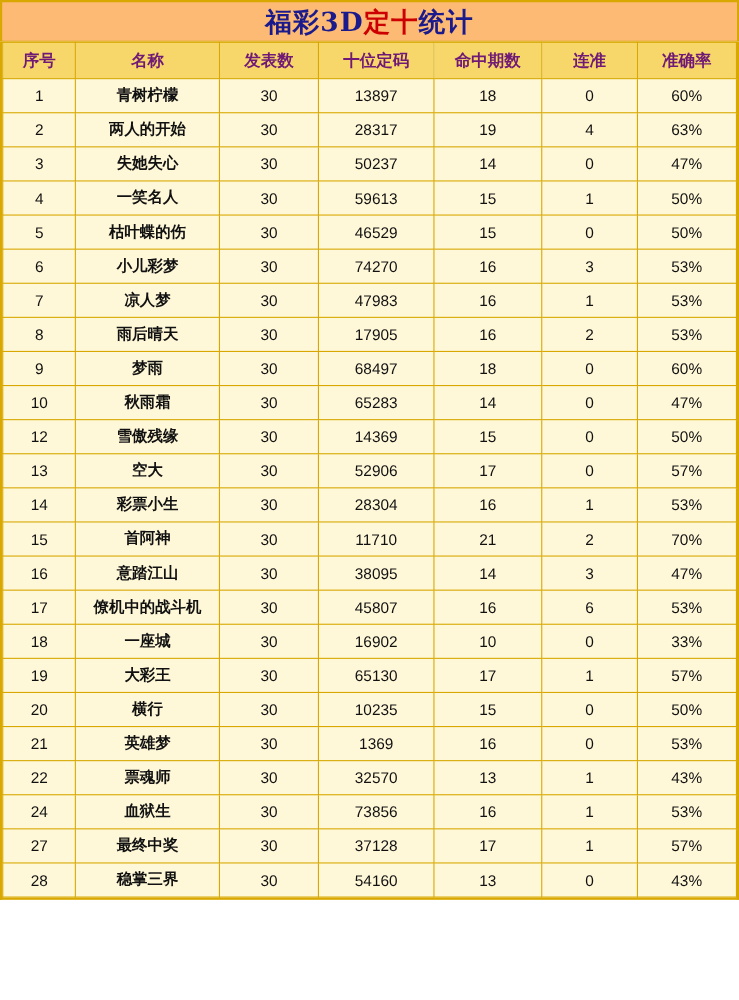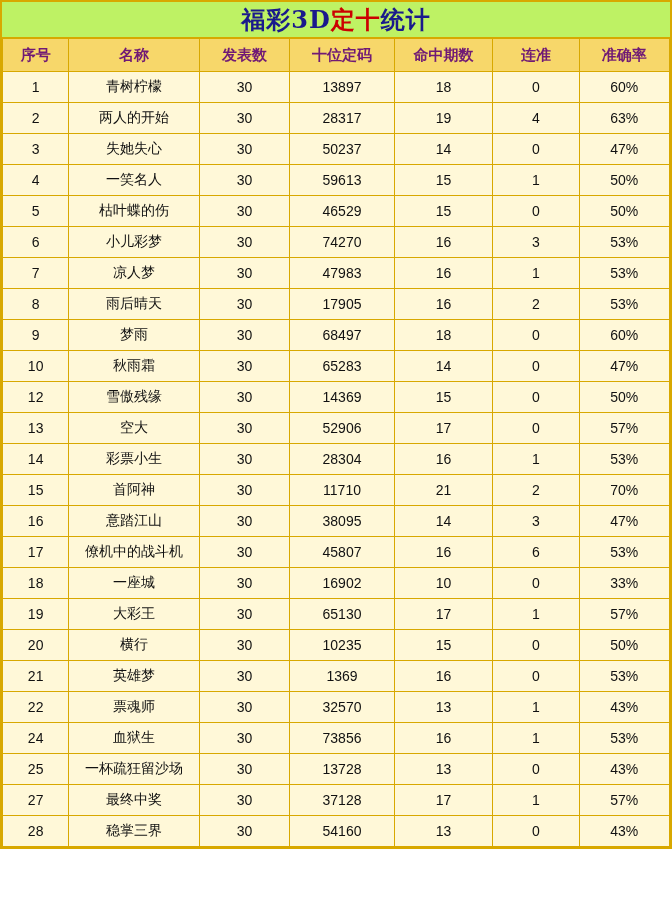--- a/index.html
+++ b/index.html
@@ -15,21 +15,21 @@
   }
   .page {
     width: 672px;
     box-sizing: border-box;
     background: #fff9dd;
     border: 2px solid #d8a800;
     border-top: none;
   }
   .title-bar {
     height: 38px;
-    background: #bef264;
+    background: #fdba74;
     border: 2px solid #d8a800;
     border-bottom: 1px solid #d8a800;
     box-sizing: border-box;
     display: flex;
     align-items: center;
     justify-content: center;
   }
   .title-text {
     font-size: 24px;
     font-weight: bold;
@@ -69,20 +69,21 @@
   }
   .col-idx   { width: 66px; }
   .col-name  { width: 130px; }
   .col-pub   { width: 90px; }
   .col-code  { width: 104px; }
   .col-hit   { width: 98px; }
   .col-run   { width: 86px; }
   .col-acc   { width: 90px; }
   td.name-cell {
     font-size: 14px;
+    font-weight: bold;
   }
 </style>
 </head>
 <body>
 
 <div class="title-bar">
   <div class="title-text">
     <span>福彩3D</span><span class="red">定十</span><span>统计</span>
   </div>
 </div>
@@ -302,29 +303,20 @@
         <tr>
           <td>24</td>
           <td class="name-cell">血狱生</td>
           <td>30</td>
           <td>73856</td>
           <td>16</td>
           <td>1</td>
           <td>53%</td>
         </tr>
         <tr>
-          <td>25</td>
-          <td class="name-cell">一杯疏狂留沙场</td>
-          <td>30</td>
-          <td>13728</td>
-          <td>13</td>
-          <td>0</td>
-          <td>43%</td>
-        </tr>
-        <tr>
           <td>27</td>
           <td class="name-cell">最终中奖</td>
           <td>30</td>
           <td>37128</td>
           <td>17</td>
           <td>1</td>
           <td>57%</td>
         </tr>
         <tr>
           <td>28</td>

